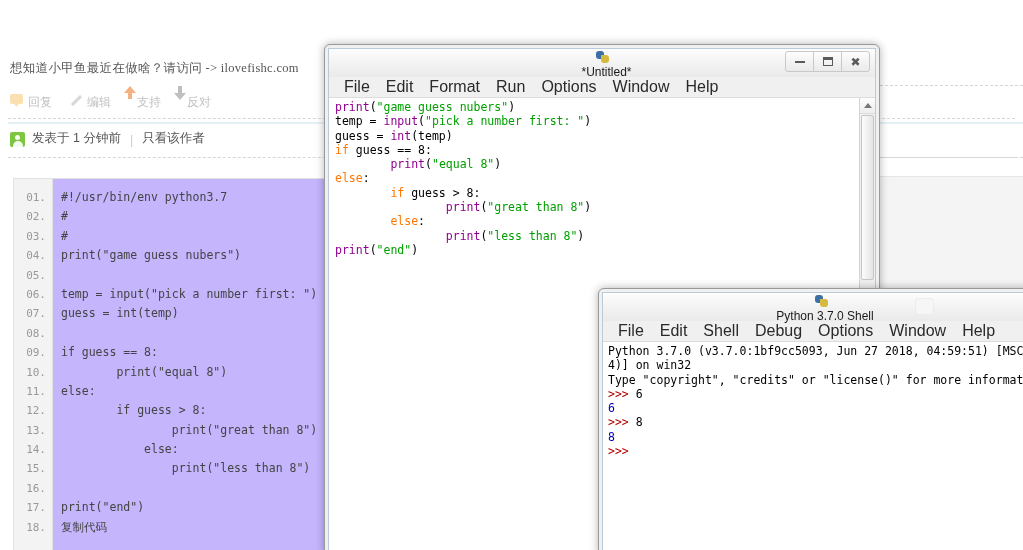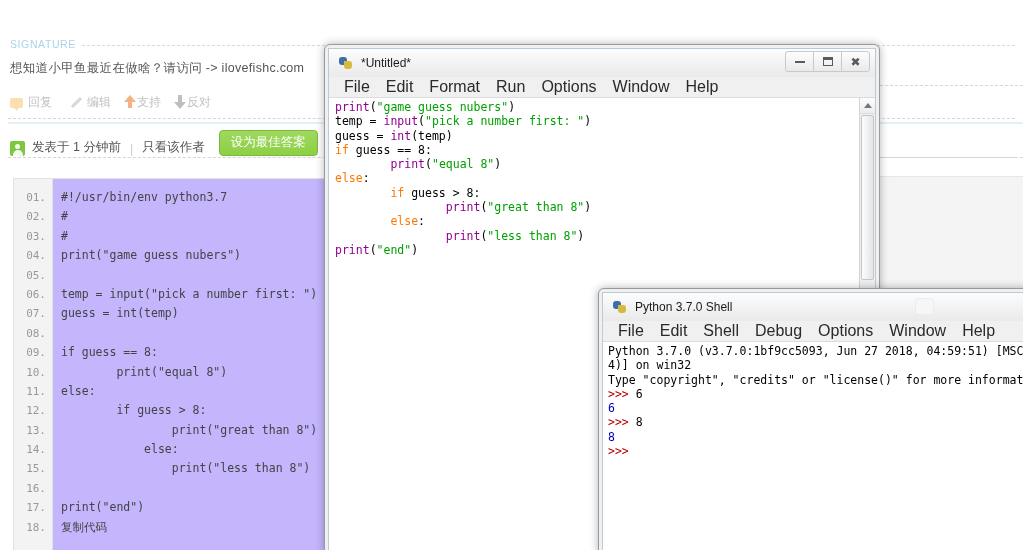--- a/index.html
+++ b/index.html
@@ -31,29 +31,29 @@
     padding-right: 6px;
   }
   .sig-dots {
     flex: 1; height: 1px;
     border-top: 1px dashed #d8d8d8;
     margin-top: 2px;
   }
 
   .sig-text {
     position: absolute; left: 10px; top: 60px;
-    font-size: 12.5px; color: #555; letter-spacing: .3px;
+    font-size: 12.5px; color: #555; letter-spacing: .3px; font-family: Liberation Serif, serif;
   }
 
   .action-row {
     position: absolute; left: 10px; top: 94px;
     display: flex; align-items: center;
     font-size: 12px; color: #c2c2c2;
   }
-  .action-item { display: flex; align-items: center; margin-right: 17px; }
+  .action-item { display: flex; align-items: flex-start; margin-right: 17px; }
   .act-ico { display:inline-block; margin-right: 5px; }
   .ico-reply {
     width: 13px; height: 10px; background: #fadfb0; border-radius: 2px;
     position: relative;
   }
   .ico-reply::after{
     content:""; position:absolute; left:3px; bottom:-3px;
     border-left:4px solid transparent; border-right:2px solid transparent;
     border-top:4px solid #fadfb0;
   }
@@ -200,20 +200,21 @@
     border: 1px solid #b9cbd8;
     border-bottom: none;
   }
   .titlebar {
     height: 28px;
     background: linear-gradient(#fdfdfd, #f2f2f2 55%, #eaeaea);
     border-radius: 5px 5px 0 0;
     display: flex; align-items: center;
     padding-left: 9px;
     position: relative;
+    flex-direction: column;
   }
   .win-icon {
     width: 16px; height: 16px; margin-right: 7px;
     position: relative; flex-shrink: 0;
   }
   .win-icon .py-b {
     position:absolute; left:1px; top:2px; width:8px; height:8px;
     background:#3b6fa6; border-radius:3px 3px 0 3px;
   }
   .win-icon .py-y {
@@ -317,24 +318,20 @@
     background: #f6f6f6;
     border: 1px solid #ececec;
     border-radius: 3px;
   }
 </style>
 </head>
 <body>
 
 <div id="page">
 
-  <div class="sig-row">
-    <span class="sig-label">SIGNATURE</span>
-    <span class="sig-dots"></span>
-  </div>
 
   <div class="sig-text">想知道小甲鱼最近在做啥？请访问 -&gt; ilovefishc.com</div>
 
   <div class="action-row">
     <div class="action-item">
       <span class="act-ico ico-reply"></span>
       <span>回复</span>
     </div>
     <div class="action-item">
       <span class="act-ico ico-pencil"></span>
@@ -351,21 +348,20 @@
   </div>
 
   <div class="dash-sep"></div>
   <div class="cyan-sep"></div>
 
   <div class="meta-row">
     <span class="avatar-ico"></span>
     <span>发表于 1 分钟前</span>
     <span class="meta-sep">|</span>
     <span>只看该作者</span>
-    <span class="best-btn">设为最佳答案</span>
   </div>
 
   <div class="dash-sep2"></div>
   <div class="right-dash1"></div>
   <div class="right-cyan"></div>
   <div class="right-dash2"></div>
 
   <div class="lower-panel"></div>
 
   <div class="codebox">

